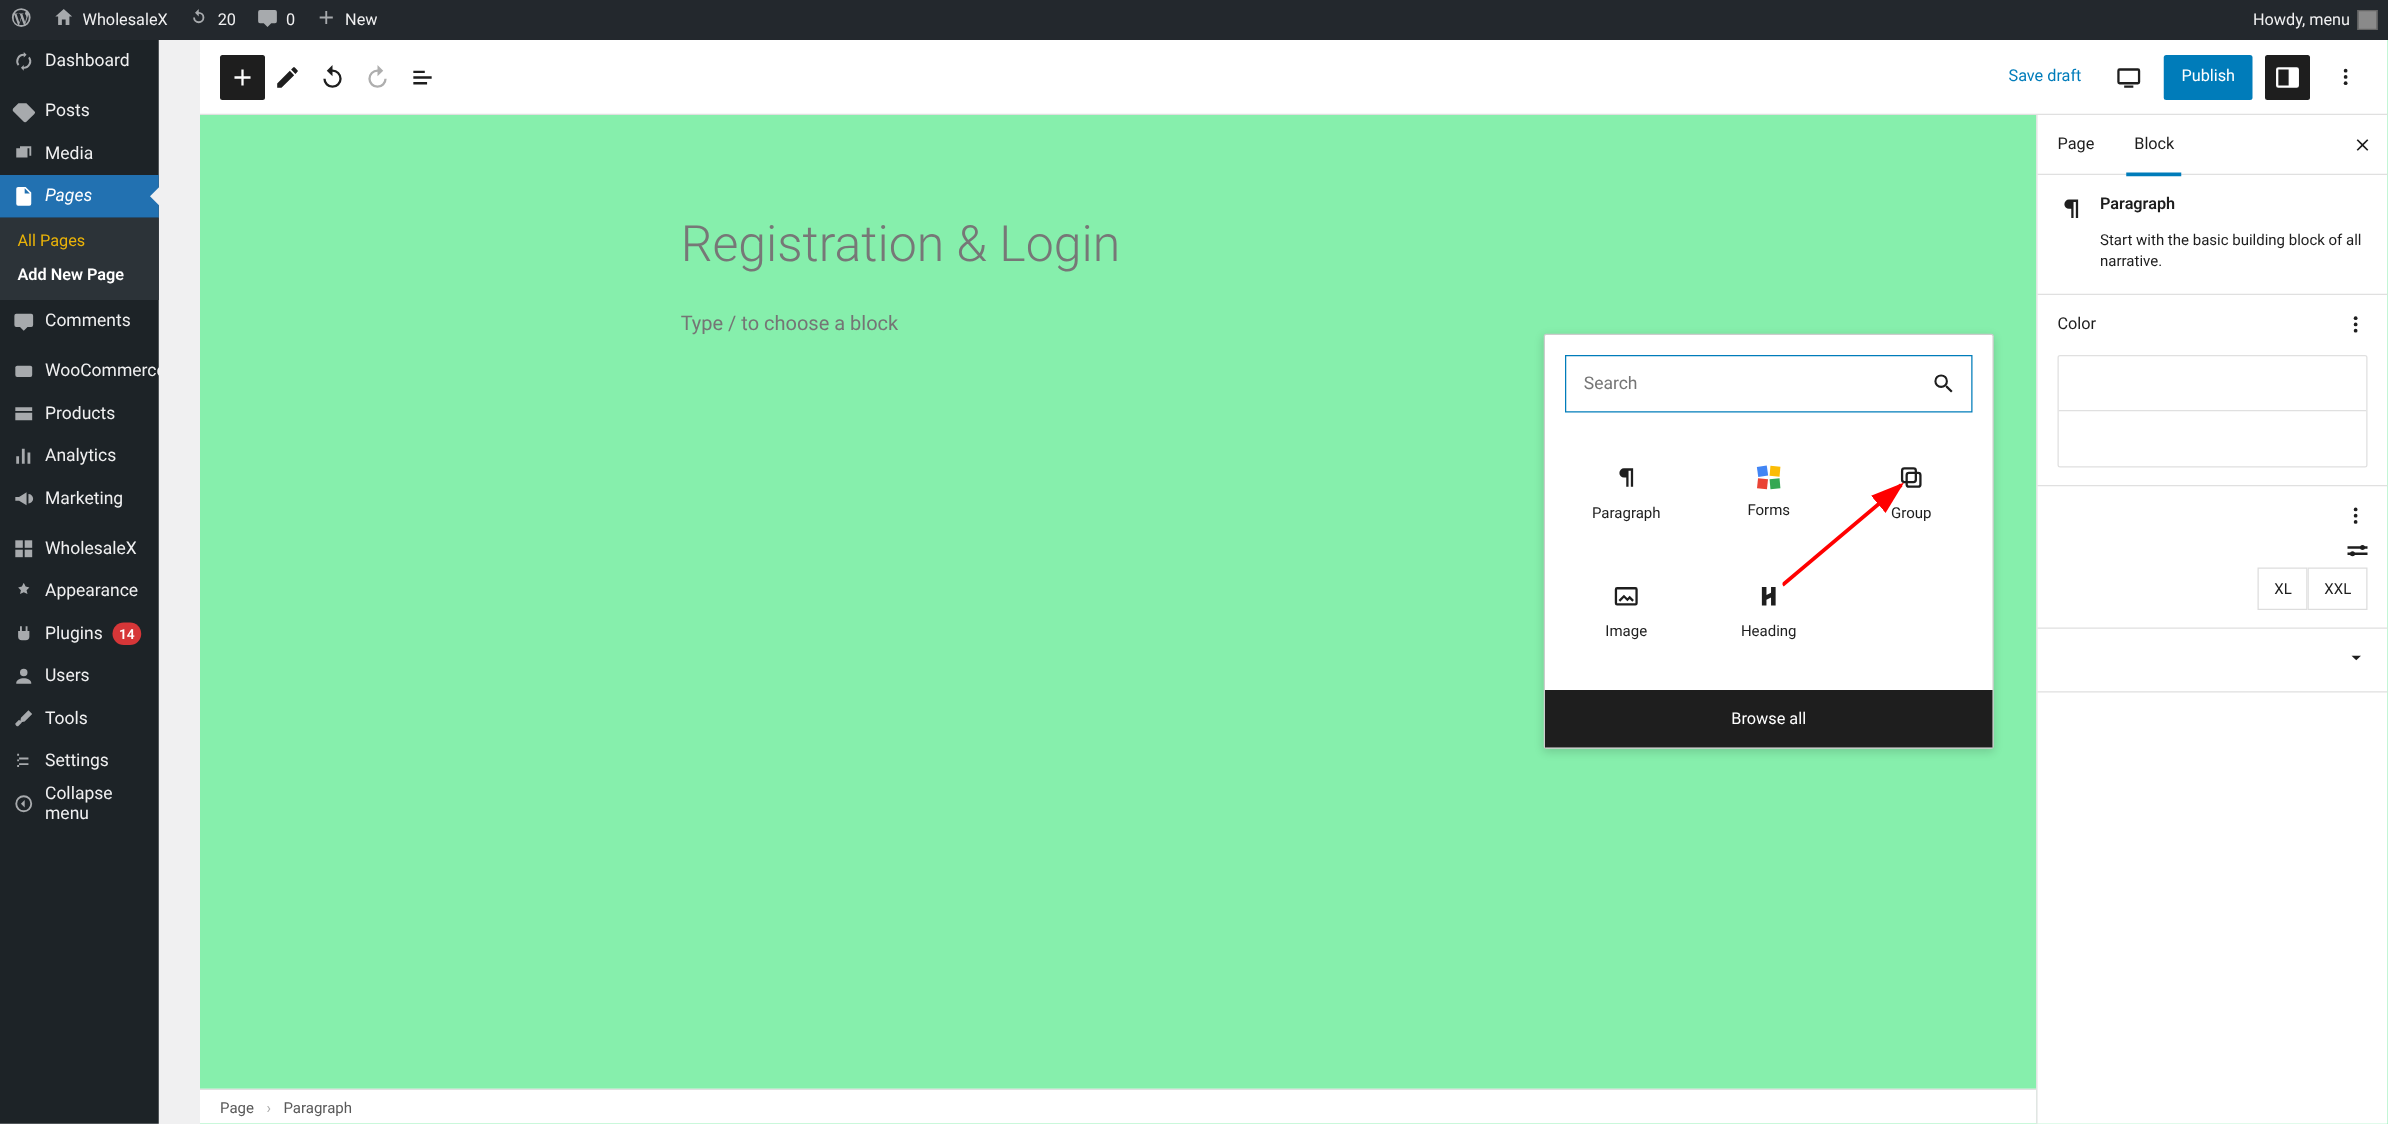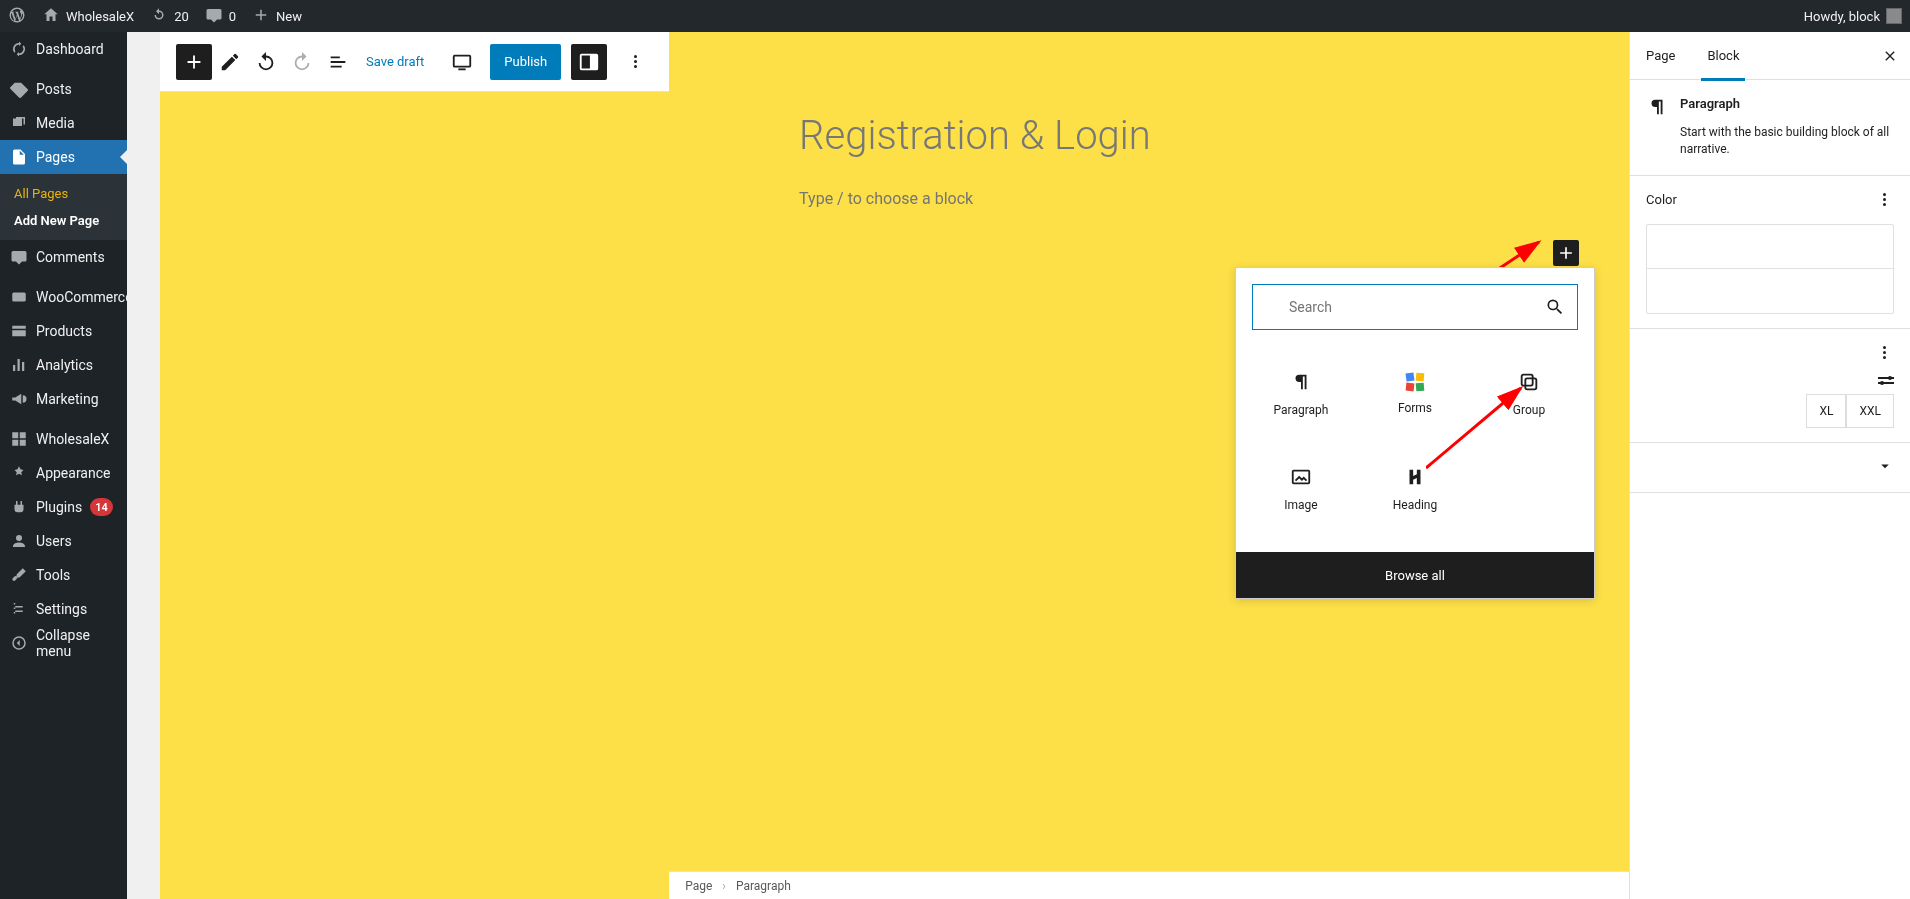--- a/index.html
+++ b/index.html
@@ -23,30 +23,30 @@
   .adminbar .ab-item{display:flex;align-items:center;gap:6px;height:32px;padding:0 8px;color:#f0f0f1;cursor:pointer;}
   .adminbar .right{margin-left:auto;display:flex;align-items:center;height:100%;}
   .ab-icon svg{width:18px;height:18px;fill:#a7aaad;}
   .avatar{width:16px;height:16px;background:#8a8a8a;border:1px solid #666;display:inline-block;}
 
   
   .adminmenu{position:fixed;top:32px;left:0;bottom:0;width:127px;background:var(--wp-sidebar);color:#f0f0f1;padding-top:0;}
   .adminmenu .mi{display:flex;align-items:center;gap:8px;height:34px;padding:0 10px;color:#f0f0f1;font-size:14px;cursor:pointer;position:relative;}
   .adminmenu .mi.sep{margin-top:6px;}
   .adminmenu .mi svg{width:18px;height:18px;fill:#a7aaad;flex:0 0 18px;}
-  .adminmenu .mi.current{background:#2271b1;color:#fff;}
+  .adminmenu .mi.current{background:#2271b1;color:#fff;font-style:italic;}
   .adminmenu .mi.current svg{fill:#fff;}
   .adminmenu .mi.current:after{content:"";position:absolute;right:-1px;top:50%;transform:translateY(-50%);border:8px solid transparent;border-right-color:#f0f0f1;}
   .adminmenu .sub{background:#2c3338;padding:6px 0;}
   .adminmenu .sub .si{display:block;padding:6px 14px;font-size:13px;color:#eab308;cursor:pointer;}
   .adminmenu .sub .si.current{color:#fff;font-weight:600;}
   .update-badge{min-width:18px;height:18px;padding:0 5px;border-radius:9px;background:#d63638;color:#fff;font-size:11px;font-weight:600;display:inline-flex;align-items:center;justify-content:center;}
 
   
-  .editor{position:fixed;top:32px;left:160px;right:0;bottom:0;background:#fde047;display:flex;}
+  .editor{position:fixed;top:32px;left:160px;right:0;bottom:0;background:#86efac;display:flex;flex-direction:column;}
   .ed-toolbar{height:60px;border-bottom:1px solid var(--border);display:flex;align-items:center;padding:0 16px;background:#fff;}
   .ed-toolbar .tbtn{width:36px;height:36px;display:flex;align-items:center;justify-content:center;border-radius:2px;cursor:pointer;}
   .ed-toolbar .tbtn svg{width:22px;height:22px;fill:#1e1e1e;}
   .ed-toolbar .tbtn.primary{background:#1e1e1e;}
   .ed-toolbar .tbtn.primary svg{fill:#fff;}
   .ed-toolbar .tbtn.dim svg{fill:#aeaeae;}
   .ed-right{margin-left:auto;display:flex;align-items:center;gap:10px;}
   .ed-right .link{color:var(--wp-blue2);font-size:13px;padding:6px 10px;cursor:pointer;}
   .ed-right .ibtn{width:36px;height:36px;display:flex;align-items:center;justify-content:center;cursor:pointer;border-radius:2px;}
   .ed-right .ibtn svg{width:22px;height:22px;fill:#1e1e1e;}
@@ -81,21 +81,21 @@
   .colorbox .row{height:44px;border-bottom:1px solid var(--border);cursor:pointer;}
   .colorbox .row:last-child{border-bottom:none;}
   .panel .chev svg{width:18px;height:18px;fill:#1e1e1e;}
   .size-row{display:flex;justify-content:flex-end;gap:0;}
   .size-chip{height:34px;padding:0 12px;border:1px solid var(--border2);display:flex;align-items:center;font-size:12px;color:#1e1e1e;cursor:pointer;background:#fff;}
 
   
   .popover{position:absolute;top:235px;right:315px;width:360px;background:#fff;border:1px solid #ccc;box-shadow:0 2px 8px rgba(0,0,0,.15);z-index:30;border-radius:2px;}
   .popover .search{padding:16px;}
   .popover .search .box{display:flex;align-items:center;border:1.5px solid var(--wp-blue2);height:46px;padding:0 12px;}
-  .popover .search input{flex:1;border:none;outline:none;font-size:14px;color:#333;background:transparent;margin-left:22px;}
+  .popover .search input{flex:1;border:none;outline:none;font-size:14px;color:#333;background:transparent;}
   .popover .search input::placeholder{color:#757575;}
   .popover .grid{display:grid;grid-template-columns:repeat(3,1fr);padding:0 8px 16px;}
   .popover .blk{display:flex;flex-direction:column;align-items:center;justify-content:center;gap:10px;height:95px;cursor:pointer;border-radius:2px;}
   .popover .blk svg{width:22px;height:22px;fill:#1e1e1e;}
   .popover .blk .lbl{font-size:12px;color:#1e1e1e;}
   .popover .browse{height:46px;background:#1e1e1e;color:#fff;display:flex;align-items:center;justify-content:center;font-size:13px;cursor:pointer;}
   .forms-icon{width:18px;height:18px;position:relative;}
   .forms-icon span{position:absolute;width:8px;height:8px;}
   .forms-icon .a{top:0;left:0;background:#4285f4;transform:rotate(-8deg);}
   .forms-icon .b{top:0;right:0;background:#fbbc05;transform:rotate(5deg);}
@@ -147,21 +147,21 @@
     </div>
     <div class="ab-item">
       <span class="ab-icon"><svg viewBox="0 0 24 24">
             <path d="M19 13h-6v6h-2v-6H5v-2h6V5h2v6h6z"></path>
           </svg></span>
       <span>New</span>
     </div>
   </div>
   <div class="right">
     <div class="ab-item">
-      <span>Howdy, block</span>
+      <span>Howdy, menu</span>
       <span class="avatar"></span>
     </div>
   </div>
 </div>
 
 <div class="adminmenu">
   <div class="mi">
       <svg viewBox="0 0 24 24">
         <path d="M12 4a8 8 0 00-6.3 12.9l1.5-1.5A6 6 0 0112 6v2l3-3-3-3v2zm6.3 3.1l-1.5 1.5A6 6 0 0112 18v-2l-3 3 3 3v-2a8 8 0 006.3-12.9z"></path>
       </svg>

